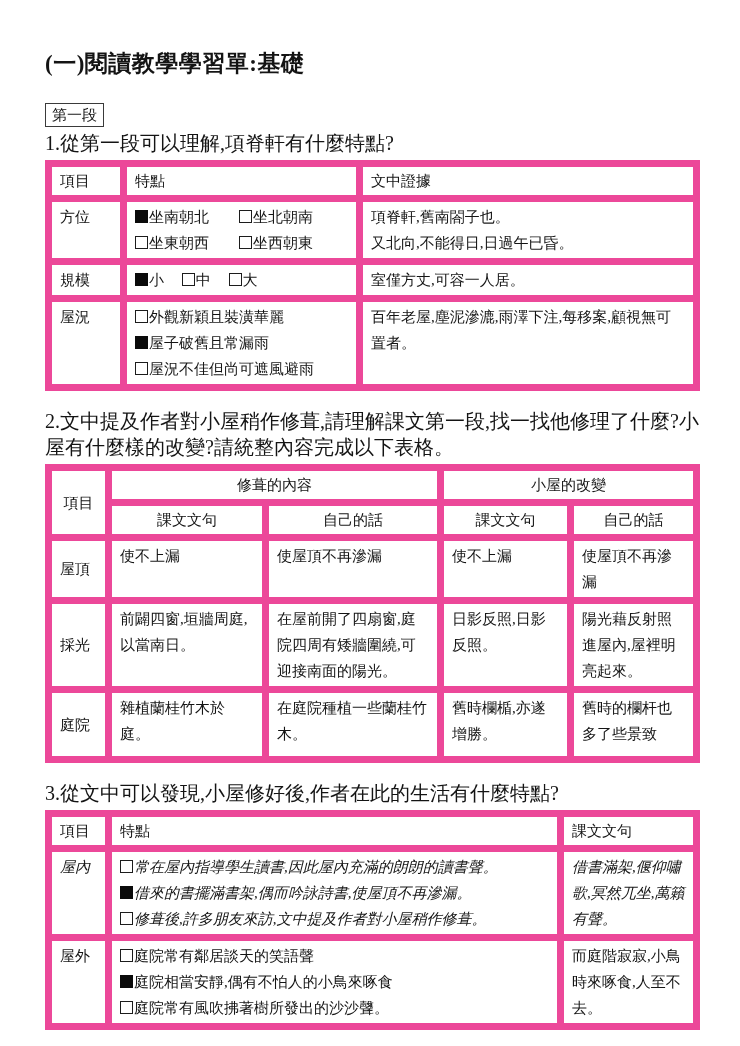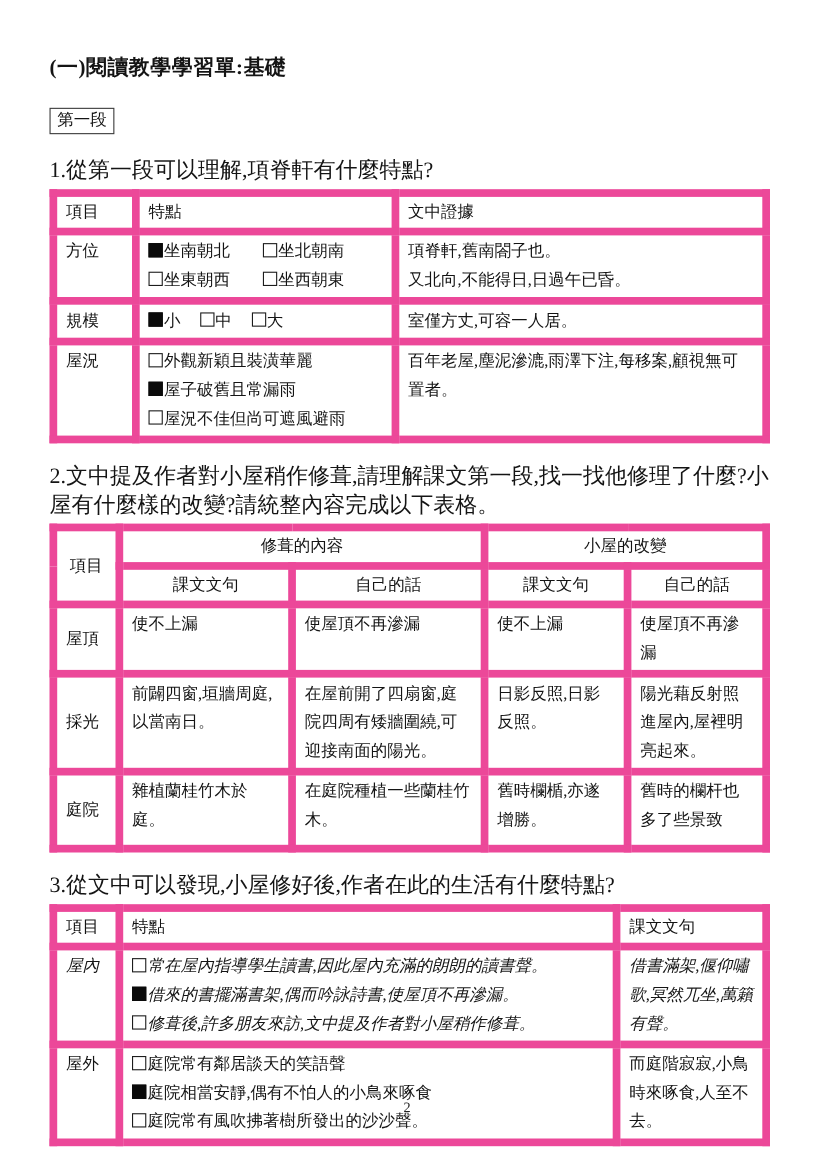--- a/index.html
+++ b/index.html
@@ -3,24 +3,24 @@
 <meta charset="utf-8">
 <style>
   * { margin:0; padding:0; box-sizing:border-box; }
   html,body { background:#ffffff; }
   body {
     width:740px; height:1046px; position:relative;
     font-family:"Liberation Serif","DejaVu Serif",serif;
     color:#141414;
   }
   .page { padding:48px 40px 0 45px; }
-  .title { font-size:19px; font-weight:bold; letter-spacing:0.5px; margin-bottom:24px; }
+  .title { font-size:23px; font-weight:bold; letter-spacing:0.5px; margin-bottom:24px; }
   .section-box {
     display:inline-block; border:1.5px solid #3a3a3a; padding:0 6px;
-    font-size:15px; line-height:22px; margin-bottom:20px;
+    font-size:15px; line-height:22px; margin-bottom:3px;
   }
   .q { font-size:20px; line-height:26px; width:660px; }
   .q.gap { margin-top:17px; }
   table {
     border-collapse:collapse; table-layout:fixed; width:655px;
     margin-top:4px; background:#fff;
   }
   td,th {
     border:7px solid #ec4899; font-size:15px; font-weight:normal;
     text-align:left; vertical-align:top; padding:2px 8px; line-height:26px;

